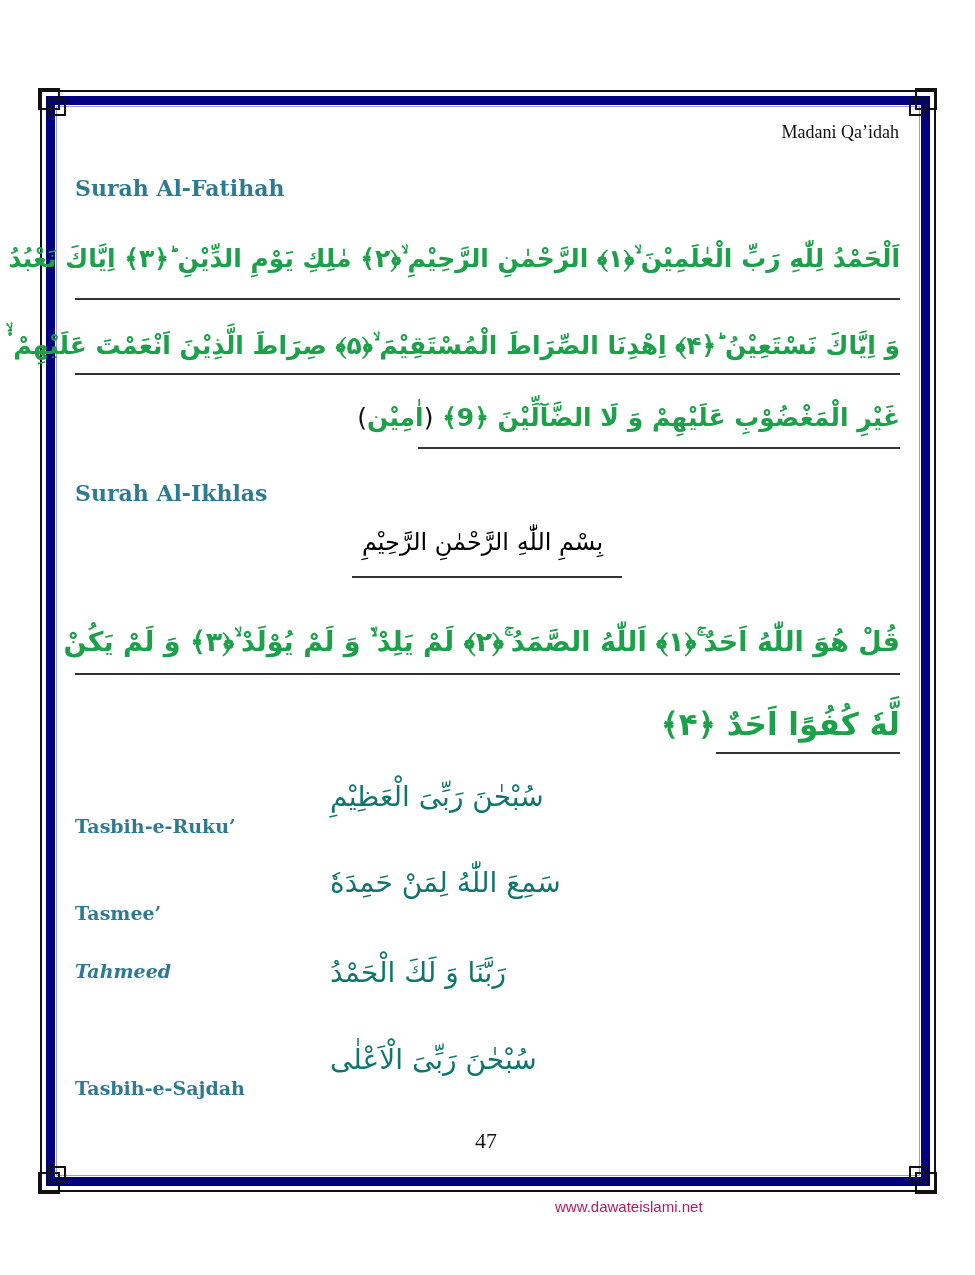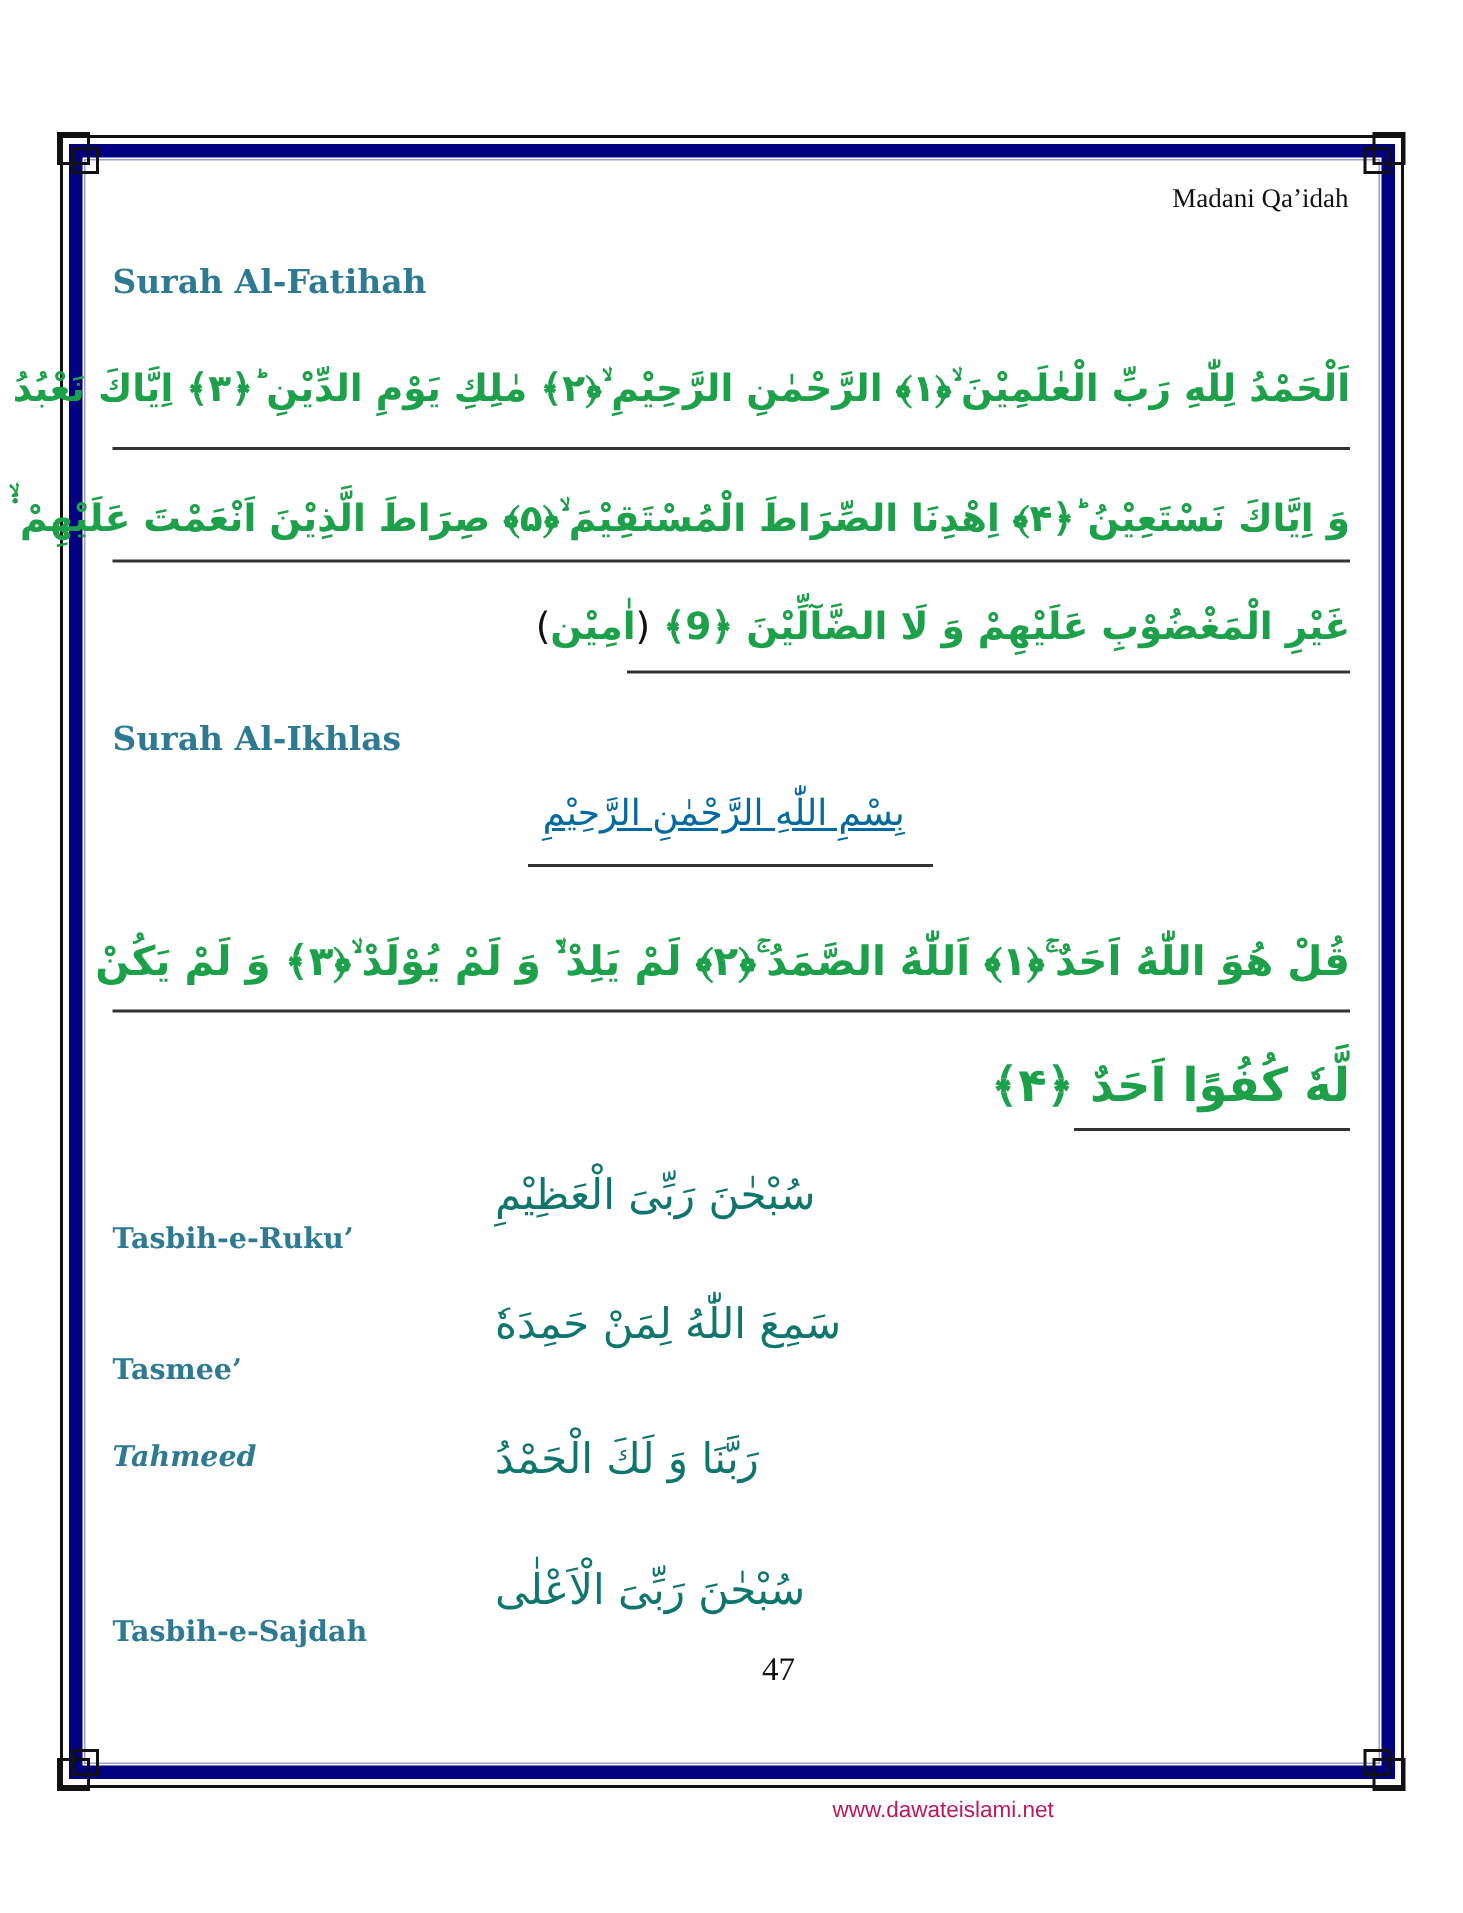--- a/index.html
+++ b/index.html
@@ -9,23 +9,23 @@
   .frame-inner-line{position:absolute;left:56px;top:106px;width:864px;height:1070px;border:1px solid #9aa0d0;box-sizing:border-box;}
   .corner{position:absolute;width:22px;height:22px;border:2px solid #111;box-sizing:border-box;background:transparent;}
   .corner.b{width:18px;height:18px;}
   .header-title{position:absolute;right:76px;top:122px;font-family:"Liberation Serif",serif;font-size:18px;color:#111;}
   .sec-title{position:absolute;left:75px;font-family:"DejaVu Serif",serif;font-weight:bold;font-size:22px;color:#2e7a93;}
   .ar-line{position:absolute;right:75px;direction:rtl;text-align:right;font-family:"DejaVu Sans",sans-serif;font-weight:bold;font-size:25px;color:#1ca04a;white-space:nowrap;line-height:44px;}
   .rule{position:absolute;height:2px;background:#333;}
   .paren{color:#111;font-weight:normal;}
   .dua-label{position:absolute;left:75px;font-family:"DejaVu Serif",serif;font-weight:bold;font-size:19px;color:#2e7a93;margin-top:20px;}
   .dua-ar{position:absolute;left:330px;direction:rtl;text-align:left;font-family:"DejaVu Sans",sans-serif;font-size:28px;color:#0f766e;white-space:nowrap;}
-  .page-num{position:absolute;left:475px;top:1100px;font-family:"Liberation Serif",serif;font-size:22px;color:#111;margin-left:33px;}
+  .page-num{position:absolute;left:475px;top:1128px;font-family:"Liberation Serif",serif;font-size:22px;color:#111;}
   .footer-url{position:absolute;left:555px;top:1198px;font-family:"Liberation Sans",sans-serif;font-size:15px;color:#be185d;}
-  .bism{position:absolute;left:340px;top:528px;width:285px;direction:rtl;text-align:center;font-family:"DejaVu Sans",sans-serif;font-size:24px;color:#0369a1;white-space:nowrap;text-decoration:underline;}
+  .bism{position:absolute;left:340px;top:528px;width:285px;direction:rtl;text-align:center;font-family:"DejaVu Sans",sans-serif;font-size:24px;color:#000000;white-space:nowrap;}
 </style>
 </head>
 <body>
 
 <div>
   <div class="frame-outer"></div>
   <div class="frame-blue"></div>
   <div class="frame-inner-line"></div>
   <div class="corner" style="left:38px;top:88px;"></div>
   <div class="corner b" style="left:48px;top:98px;"></div>

